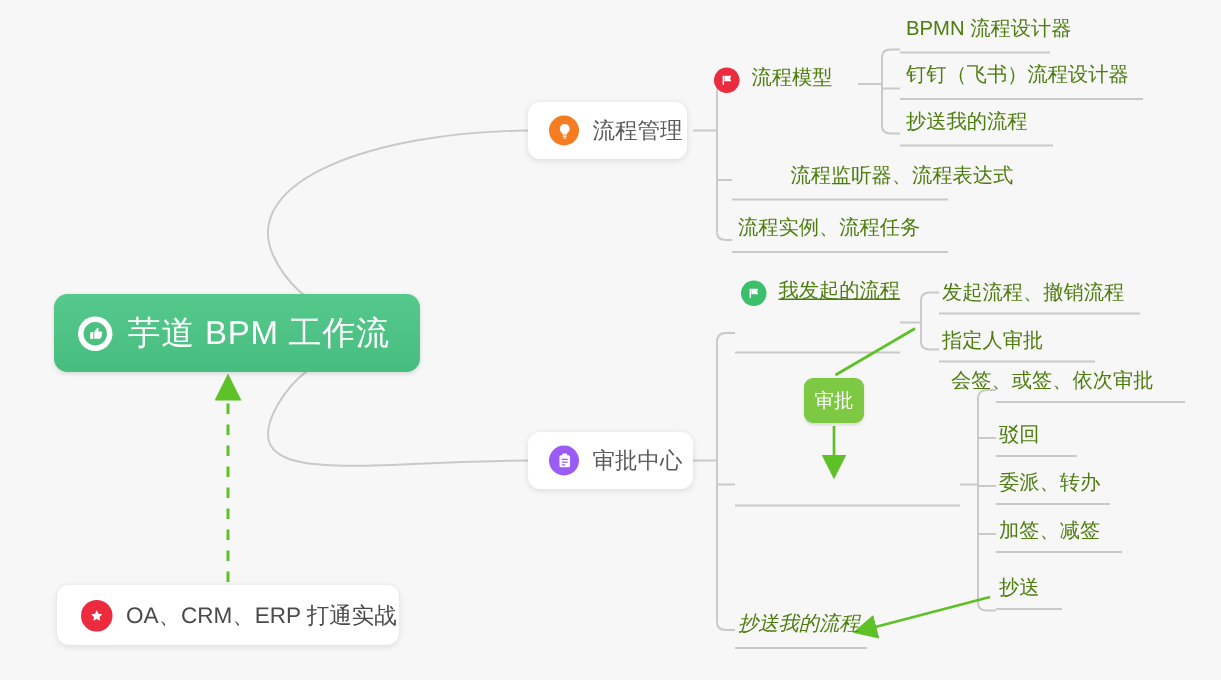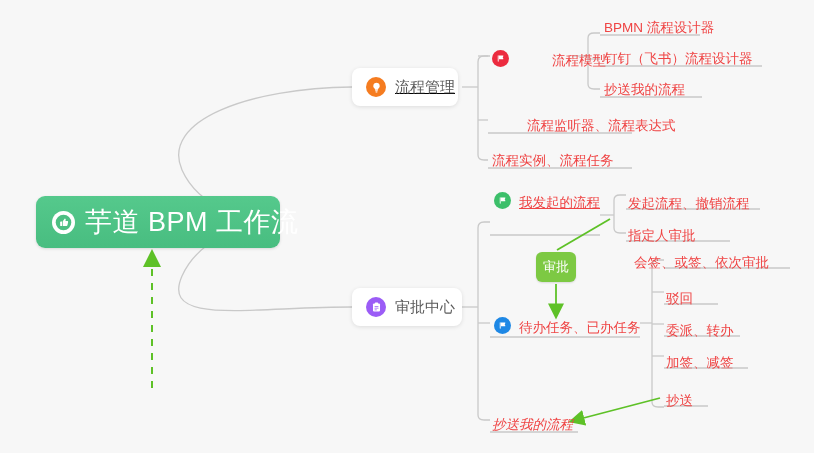--- a/index.html
+++ b/index.html
@@ -39,21 +39,21 @@
     border-radius: 9px;
     background: linear-gradient(180deg, #55c98c 0%, #48bd80 100%);
     box-shadow: 0 1px 3px rgba(0,0,0,0.13);
     display: flex;
     align-items: center;
     padding: 0 16px;
     box-sizing: border-box;
   }
   .root-label {
     color: #ffffff;
-    font-size: 27px;
+    font-size: 22px;
     letter-spacing: 0.5px;
     margin-left: 10px;
     white-space: nowrap;
   }
 
   
   .ico {
     width: 20px;
     height: 20px;
     border-radius: 50%;
@@ -81,34 +81,34 @@
     align-items: center;
     box-sizing: border-box;
     padding: 0 14px;
   }
   .card .card-label {
     margin-left: 9px;
     color: #5a5a5a;
     font-size: 15px;
     white-space: nowrap;
   }
-  #node-process-mgmt { left: 352px; top: 68px; width: 106px; height: 38px; text-decoration: underline; }
+  #node-process-mgmt { left: 352px; top: 68px; width: 106px; height: 38px; }
   #node-approval-center { left: 352px; top: 288px; width: 110px; height: 38px; }
   #node-integration {
     left: 38px; top: 390px; width: 228px; height: 40px;
     padding: 0 16px;
   }
   #node-integration .card-label { font-size: 15px; color: #4a4a4a; }
 
   
   .leaf {
     position: absolute;
     display: flex;
-    align-items: flex-end;
-    color: #ef4444;
+    align-items: flex-start;
+    color: #4d7c0f;
     font-size: 13.5px;
     white-space: nowrap;
     height: 22px;
   }
   .leaf .leaf-label { line-height: 1; }
   .leaf.with-icon .leaf-label { margin-left: 8px; }
   .leaf.with-icon .ico { width: 17px; height: 17px; }
 
   
   #badge-approval {
@@ -231,21 +231,21 @@
     <span class="ico ico-bulb">
       <svg width="13" height="13" viewBox="0 0 24 24">
         <path d="M12 3a6 6 0 0 0-3.6 10.8c.5.4.8 1 .8 1.6v.6h5.6v-.6c0-.6.3-1.2.8-1.6A6 6 0 0 0 12 3z" fill="#ffffff"></path>
         <rect x="9.4" y="17.2" width="5.2" height="1.5" rx="0.7" fill="#ffffff"></rect>
         <rect x="10.2" y="19.6" width="3.6" height="1.4" rx="0.7" fill="#ffffff"></rect>
       </svg>
     </span>
     <span class="card-label">流程管理</span>
   </div>
 
-  <div class="leaf with-icon" style="left:492px; top:45px;gap:35px;">
+  <div class="leaf with-icon" style="left:476px; top:45px;">
     <span class="ico ico-flag-red">
       <svg width="11" height="11" viewBox="0 0 24 24">
         <rect x="6" y="5" width="2" height="14" rx="1" fill="#ffffff"></rect>
         <path d="M8.5 5.6h9.2c.5 0 .8.5.6 1l-1.5 3 1.5 3c.2.5-.1 1-.6 1H8.5V5.6z" fill="#ffffff"></path>
       </svg>
     </span>
     <span class="leaf-label">流程模型</span>
   </div>
 
   <div class="leaf" style="left:604px; top:12px;">
@@ -292,29 +292,20 @@
     <span class="leaf-label">发起流程、撤销流程</span>
   </div>
   <div class="leaf" style="left:628px; top:220px;">
     <span class="leaf-label">指定人审批</span>
   </div>
 
   <div id="badge-approval">
     <span>审批</span>
   </div>
 
-  <div class="leaf with-icon" style="left:494px; top:312px;">
-    <span class="ico ico-flag-blue">
-      <svg width="11" height="11" viewBox="0 0 24 24">
-        <rect x="6" y="5" width="2" height="14" rx="1" fill="#ffffff"></rect>
-        <path d="M8.5 5.6h9.2c.5 0 .8.5.6 1l-1.5 3 1.5 3c.2.5-.1 1-.6 1H8.5V5.6z" fill="#ffffff"></path>
-      </svg>
-    </span>
-    <span class="leaf-label">待办任务、已办任务</span>
-  </div>
 
   <div class="leaf" style="left:634px; top:247px;">
     <span class="leaf-label">会签、或签、依次审批</span>
   </div>
   <div class="leaf" style="left:666px; top:283px;">
     <span class="leaf-label">驳回</span>
   </div>
   <div class="leaf" style="left:666px; top:315px;">
     <span class="leaf-label">委派、转办</span>
   </div>
@@ -322,14 +313,22 @@
     <span class="leaf-label">加签、减签</span>
   </div>
   <div class="leaf" style="left:666px; top:385px;">
     <span class="leaf-label">抄送</span>
   </div>
 
   <div class="leaf" style="left:492px; top:409px;font-style:italic;">
     <span class="leaf-label">抄送我的流程</span>
   </div>
 
+  <div class="card" id="node-integration">
+    <span class="ico ico-star">
+      <svg width="13" height="13" viewBox="0 0 24 24">
+        <path d="M12 5.2l2.1 4.3 4.7.7-3.4 3.3.8 4.7-4.2-2.2-4.2 2.2.8-4.7-3.4-3.3 4.7-.7z" fill="#ffffff"></path>
+      </svg>
+    </span>
+    <span class="card-label">OA、CRM、ERP 打通实战</span>
+  </div>
 
 </div>
 
 </body></html>

